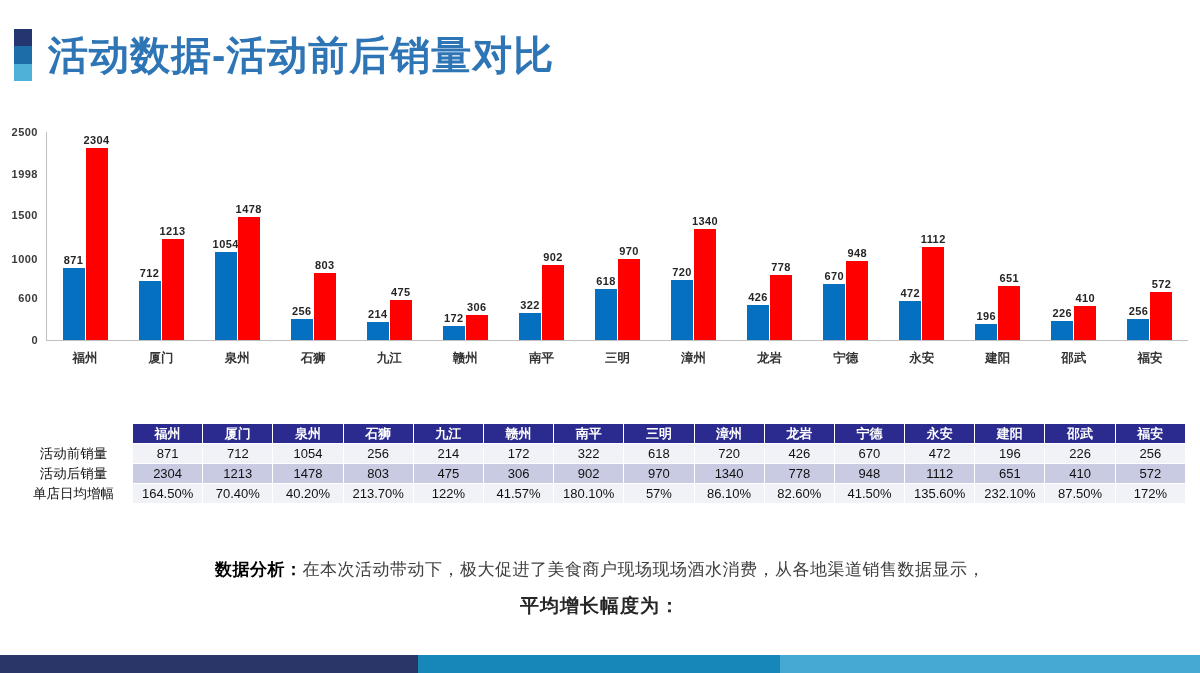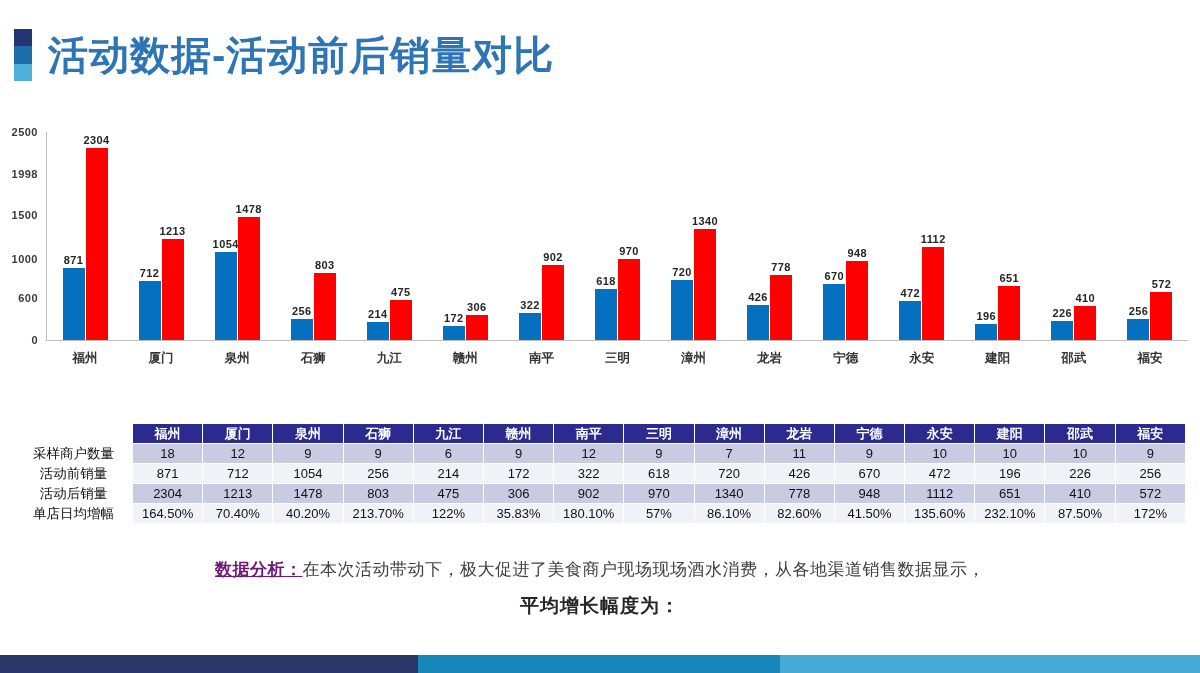--- a/index.html
+++ b/index.html
@@ -69,21 +69,21 @@
   table.data thead th.corner { background:#ffffff; border-color:#ffffff; }
   table.data td.rowhead { background:#ffffff; color:#111; font-weight:normal; text-align:center; font-size:13.5px; }
   table.data tbody tr.shade td { background:#C9CBE3; }
   table.data tbody tr.plain td { background:#F1F2F8; }
   table.data tbody tr.shade td.rowhead,
   table.data tbody tr.plain td.rowhead { background:#ffffff; }
 
   
   .analysis { position:absolute; left:0; top:558px; width:1200px; text-align:center; }
   .analysis-line1 { font-size:17px; color:#404040; letter-spacing:0.5px; }
-  .analysis-line1 b { font-weight:bold; color:#701a75;text-decoration:underline; }
+  .analysis-line1 b { font-weight:bold; color:#000000; }
   .analysis-line2 { margin-top:12px; display:flex; align-items:center; justify-content:center; gap:2px; }
   .avg-label { font-size:19px; font-weight:bold; color:#262626; letter-spacing:1px; }
   .avg-value { font-size:46px; font-weight:bold; color:#FF0000; line-height:1; letter-spacing:0.5px; }
 
   
   .footer { position:absolute; left:0; bottom:0; width:1200px; height:18px; display:flex; }
   .footer i { display:block; height:100%; }
 </style>
 </head>
 <body>
@@ -307,38 +307,20 @@
             <th style="background: rgb(43, 43, 143);">漳州</th>
             <th style="background: rgb(43, 43, 143);">龙岩</th>
             <th style="background: rgb(43, 43, 143);">宁德</th>
             <th style="background: rgb(43, 43, 143);">永安</th>
             <th style="background: rgb(43, 43, 143);">建阳</th>
             <th style="background: rgb(43, 43, 143);">邵武</th>
             <th style="background: rgb(43, 43, 143);">福安</th>
           </tr>
       </thead>
       <tbody>
-          <tr class="shade">
-            <td class="rowhead">采样商户数量</td>
-            <td>18</td>
-            <td>12</td>
-            <td>9</td>
-            <td>9</td>
-            <td>6</td>
-            <td>9</td>
-            <td>12</td>
-            <td>9</td>
-            <td>7</td>
-            <td>11</td>
-            <td>9</td>
-            <td>10</td>
-            <td>10</td>
-            <td>10</td>
-            <td>9</td>
-          </tr>
           <tr class="plain">
             <td class="rowhead">活动前销量</td>
             <td>871</td>
             <td>712</td>
             <td>1054</td>
             <td>256</td>
             <td>214</td>
             <td>172</td>
             <td>322</td>
             <td>618</td>
@@ -368,21 +350,21 @@
             <td>410</td>
             <td>572</td>
           </tr>
           <tr class="plain">
             <td class="rowhead">单店日均增幅</td>
             <td>164.50%</td>
             <td>70.40%</td>
             <td>40.20%</td>
             <td>213.70%</td>
             <td>122%</td>
-            <td>35.83%</td>
+            <td>41.57%</td>
             <td>180.10%</td>
             <td>57%</td>
             <td>86.10%</td>
             <td>82.60%</td>
             <td>41.50%</td>
             <td>135.60%</td>
             <td>232.10%</td>
             <td>87.50%</td>
             <td>172%</td>
           </tr>

